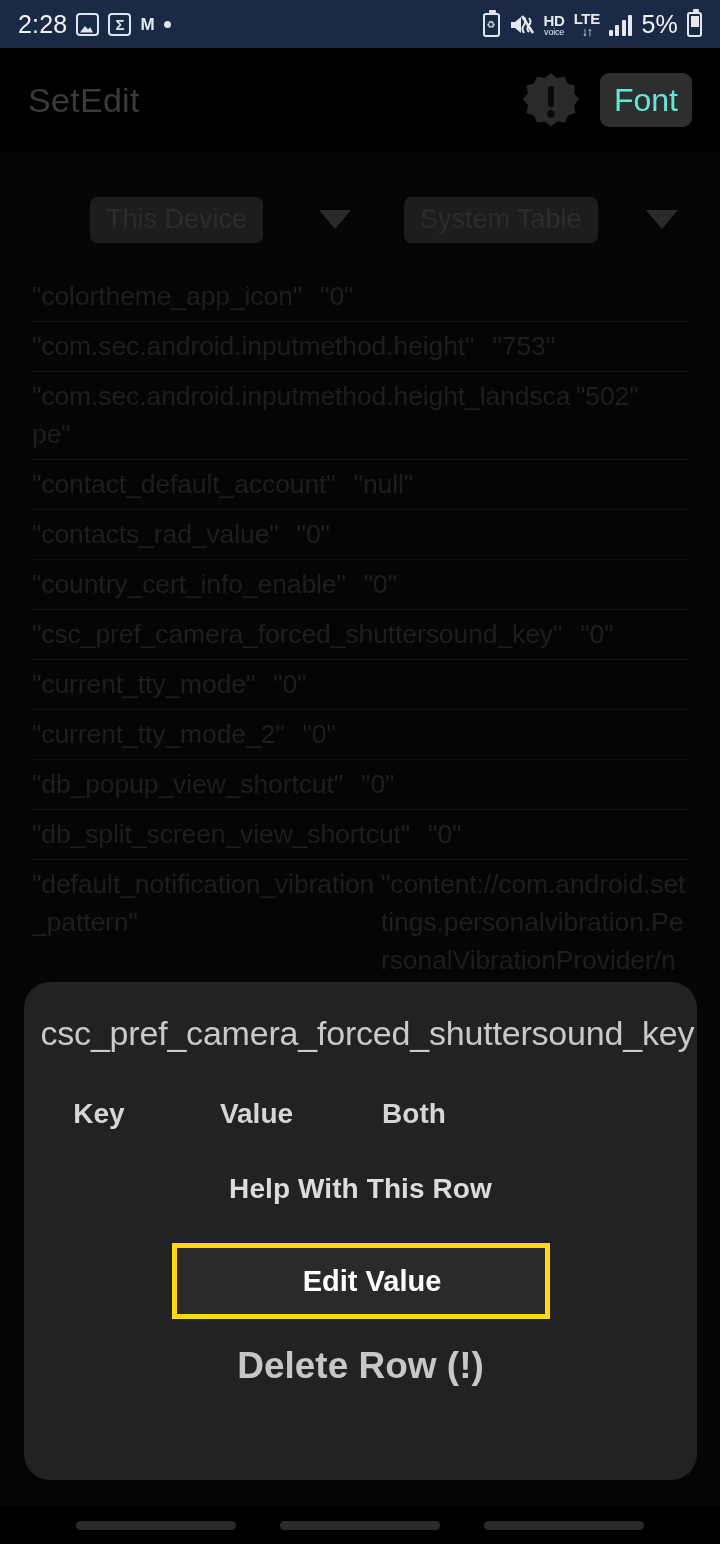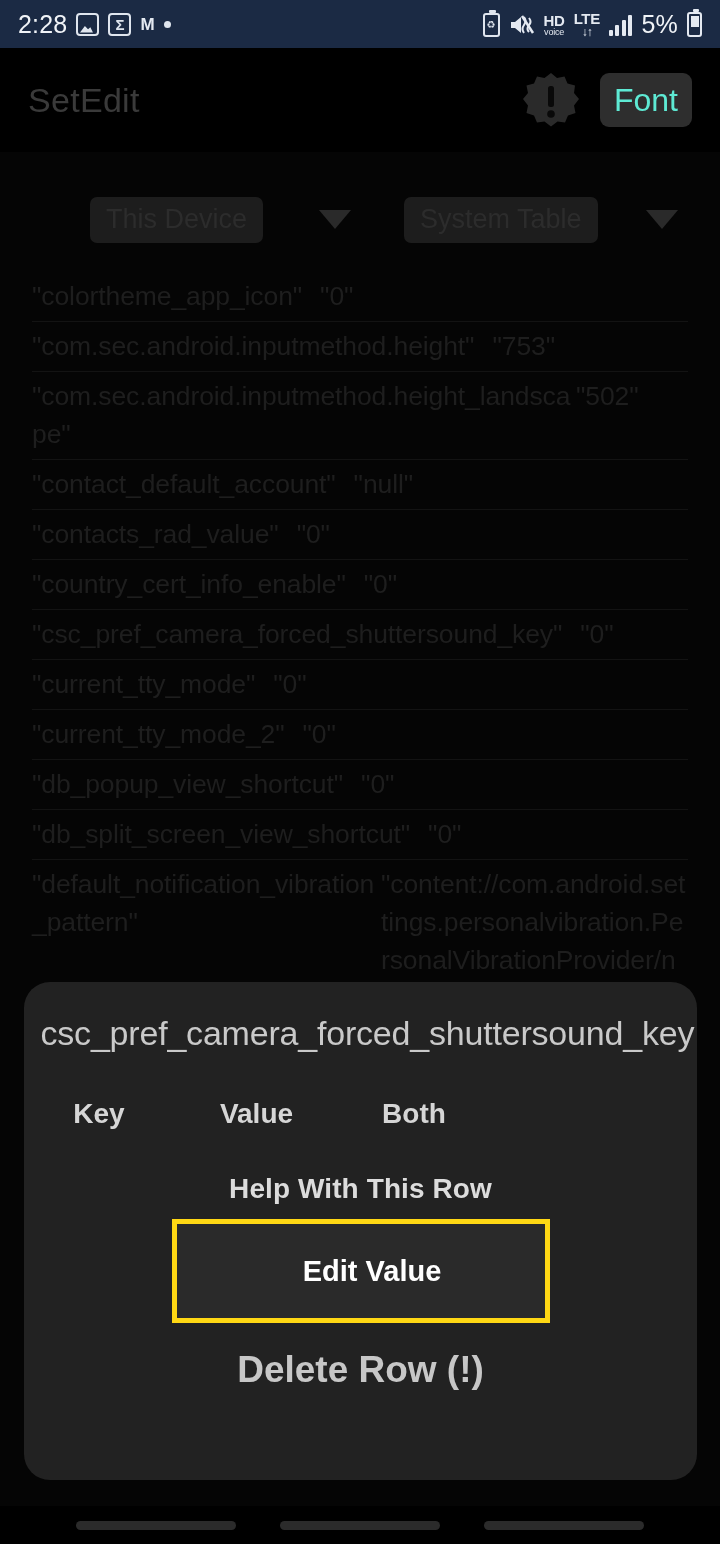--- a/index.html
+++ b/index.html
@@ -129,21 +129,21 @@
   .dlg-copyrow .cell{ text-align:center; }
   .cp-label{ width:206px; color:#8c8c8c; }
   .cp-key{ width:150px; font-weight:bold; }
   .cp-value{ width:165px; font-weight:bold; }
   .cp-both{ width:150px; font-weight:bold; }
 
   .dlg-help{
     margin-top:43px; font-size:28px; color:#dcdcdc; font-weight:bold; letter-spacing:.1px;
   }
   .edit-wrap{
-    margin-top:14px; width:378px; height:104px;
+    margin-top:38px; width:378px; height:76px;
     border:5px solid #FFD814; background:#2a2a2a;
     display:flex; align-items:center; justify-content:center;padding-left:23px;
   }
   .edit-label{ font-size:29px; color:#ffffff; font-weight:bold; }
   .dlg-delete{
     margin-top:26px; font-size:37px; color:#c7c7c7; font-weight:bold;
   }
 
   
   .navbar{

